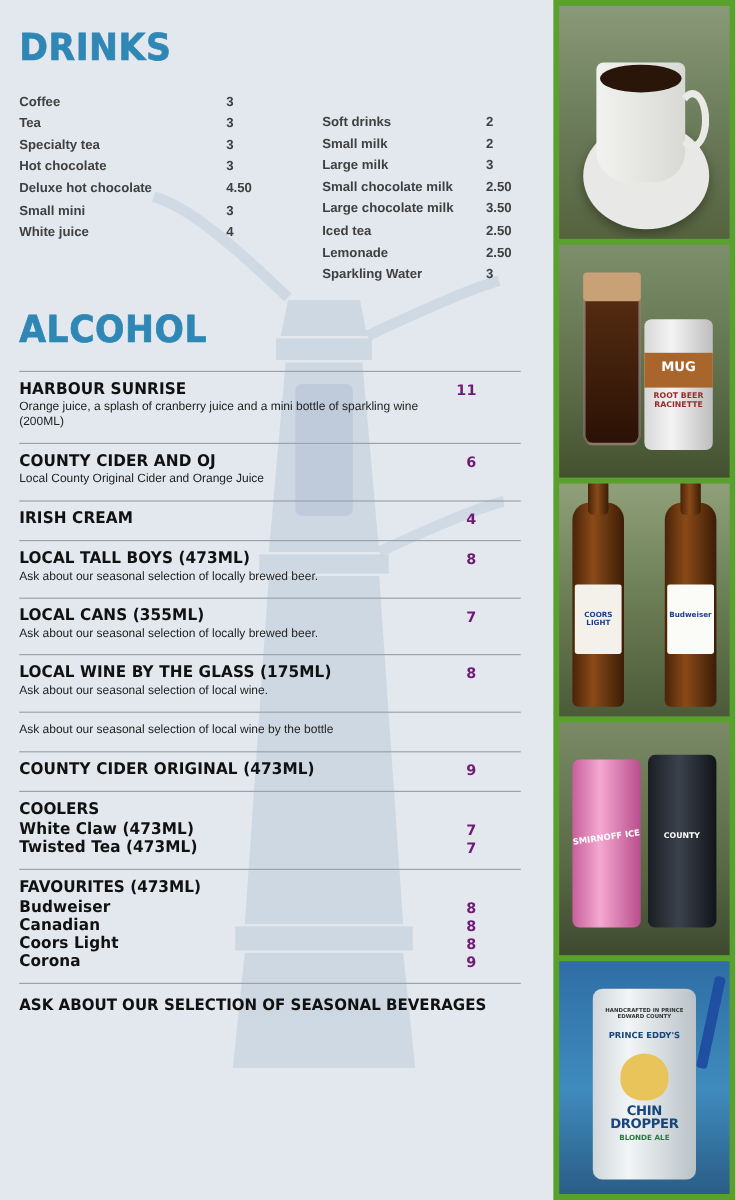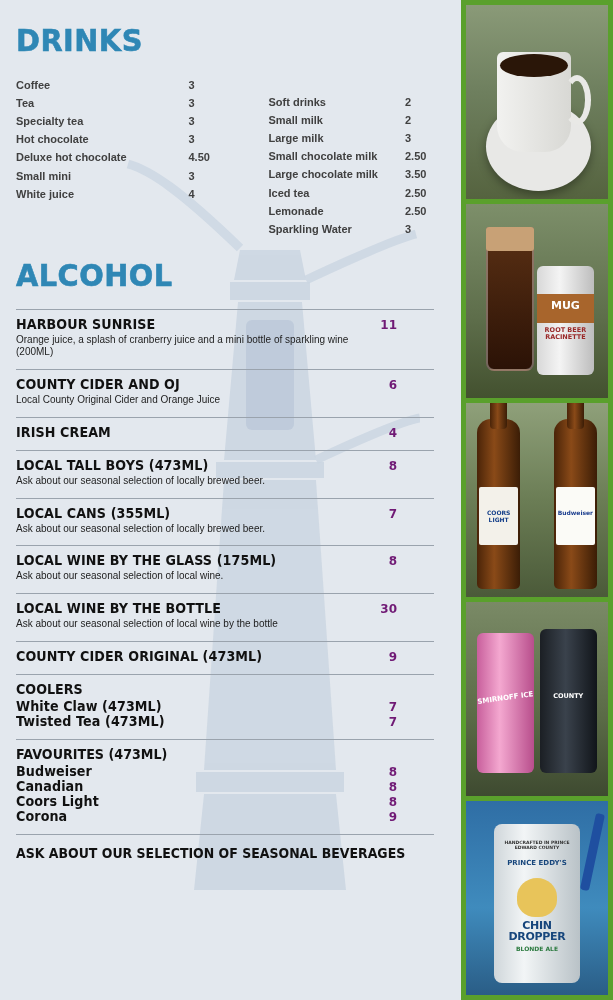--- a/index.html
+++ b/index.html
@@ -474,24 +474,20 @@
       <div class="alc-item">
         <div class="alc-head">
           <span class="alc-name">LOCAL WINE BY THE GLASS (175ML)</span>
           <span class="alc-price">8</span>
         </div>
         <div class="alc-desc">Ask about our seasonal selection of local wine.</div>
       </div>
       <div class="alc-rule"></div>
 
       <div class="alc-item">
-        <div class="alc-head">
-          <span class="alc-name">LOCAL WINE BY THE BOTTLE</span>
-          <span class="alc-price">30</span>
-        </div>
         <div class="alc-desc">Ask about our seasonal selection of local wine by the bottle</div>
       </div>
       <div class="alc-rule"></div>
 
       <div class="alc-item">
         <div class="alc-head">
           <span class="alc-name">COUNTY CIDER ORIGINAL (473ML)</span>
           <span class="alc-price">9</span>
         </div>
       </div>

